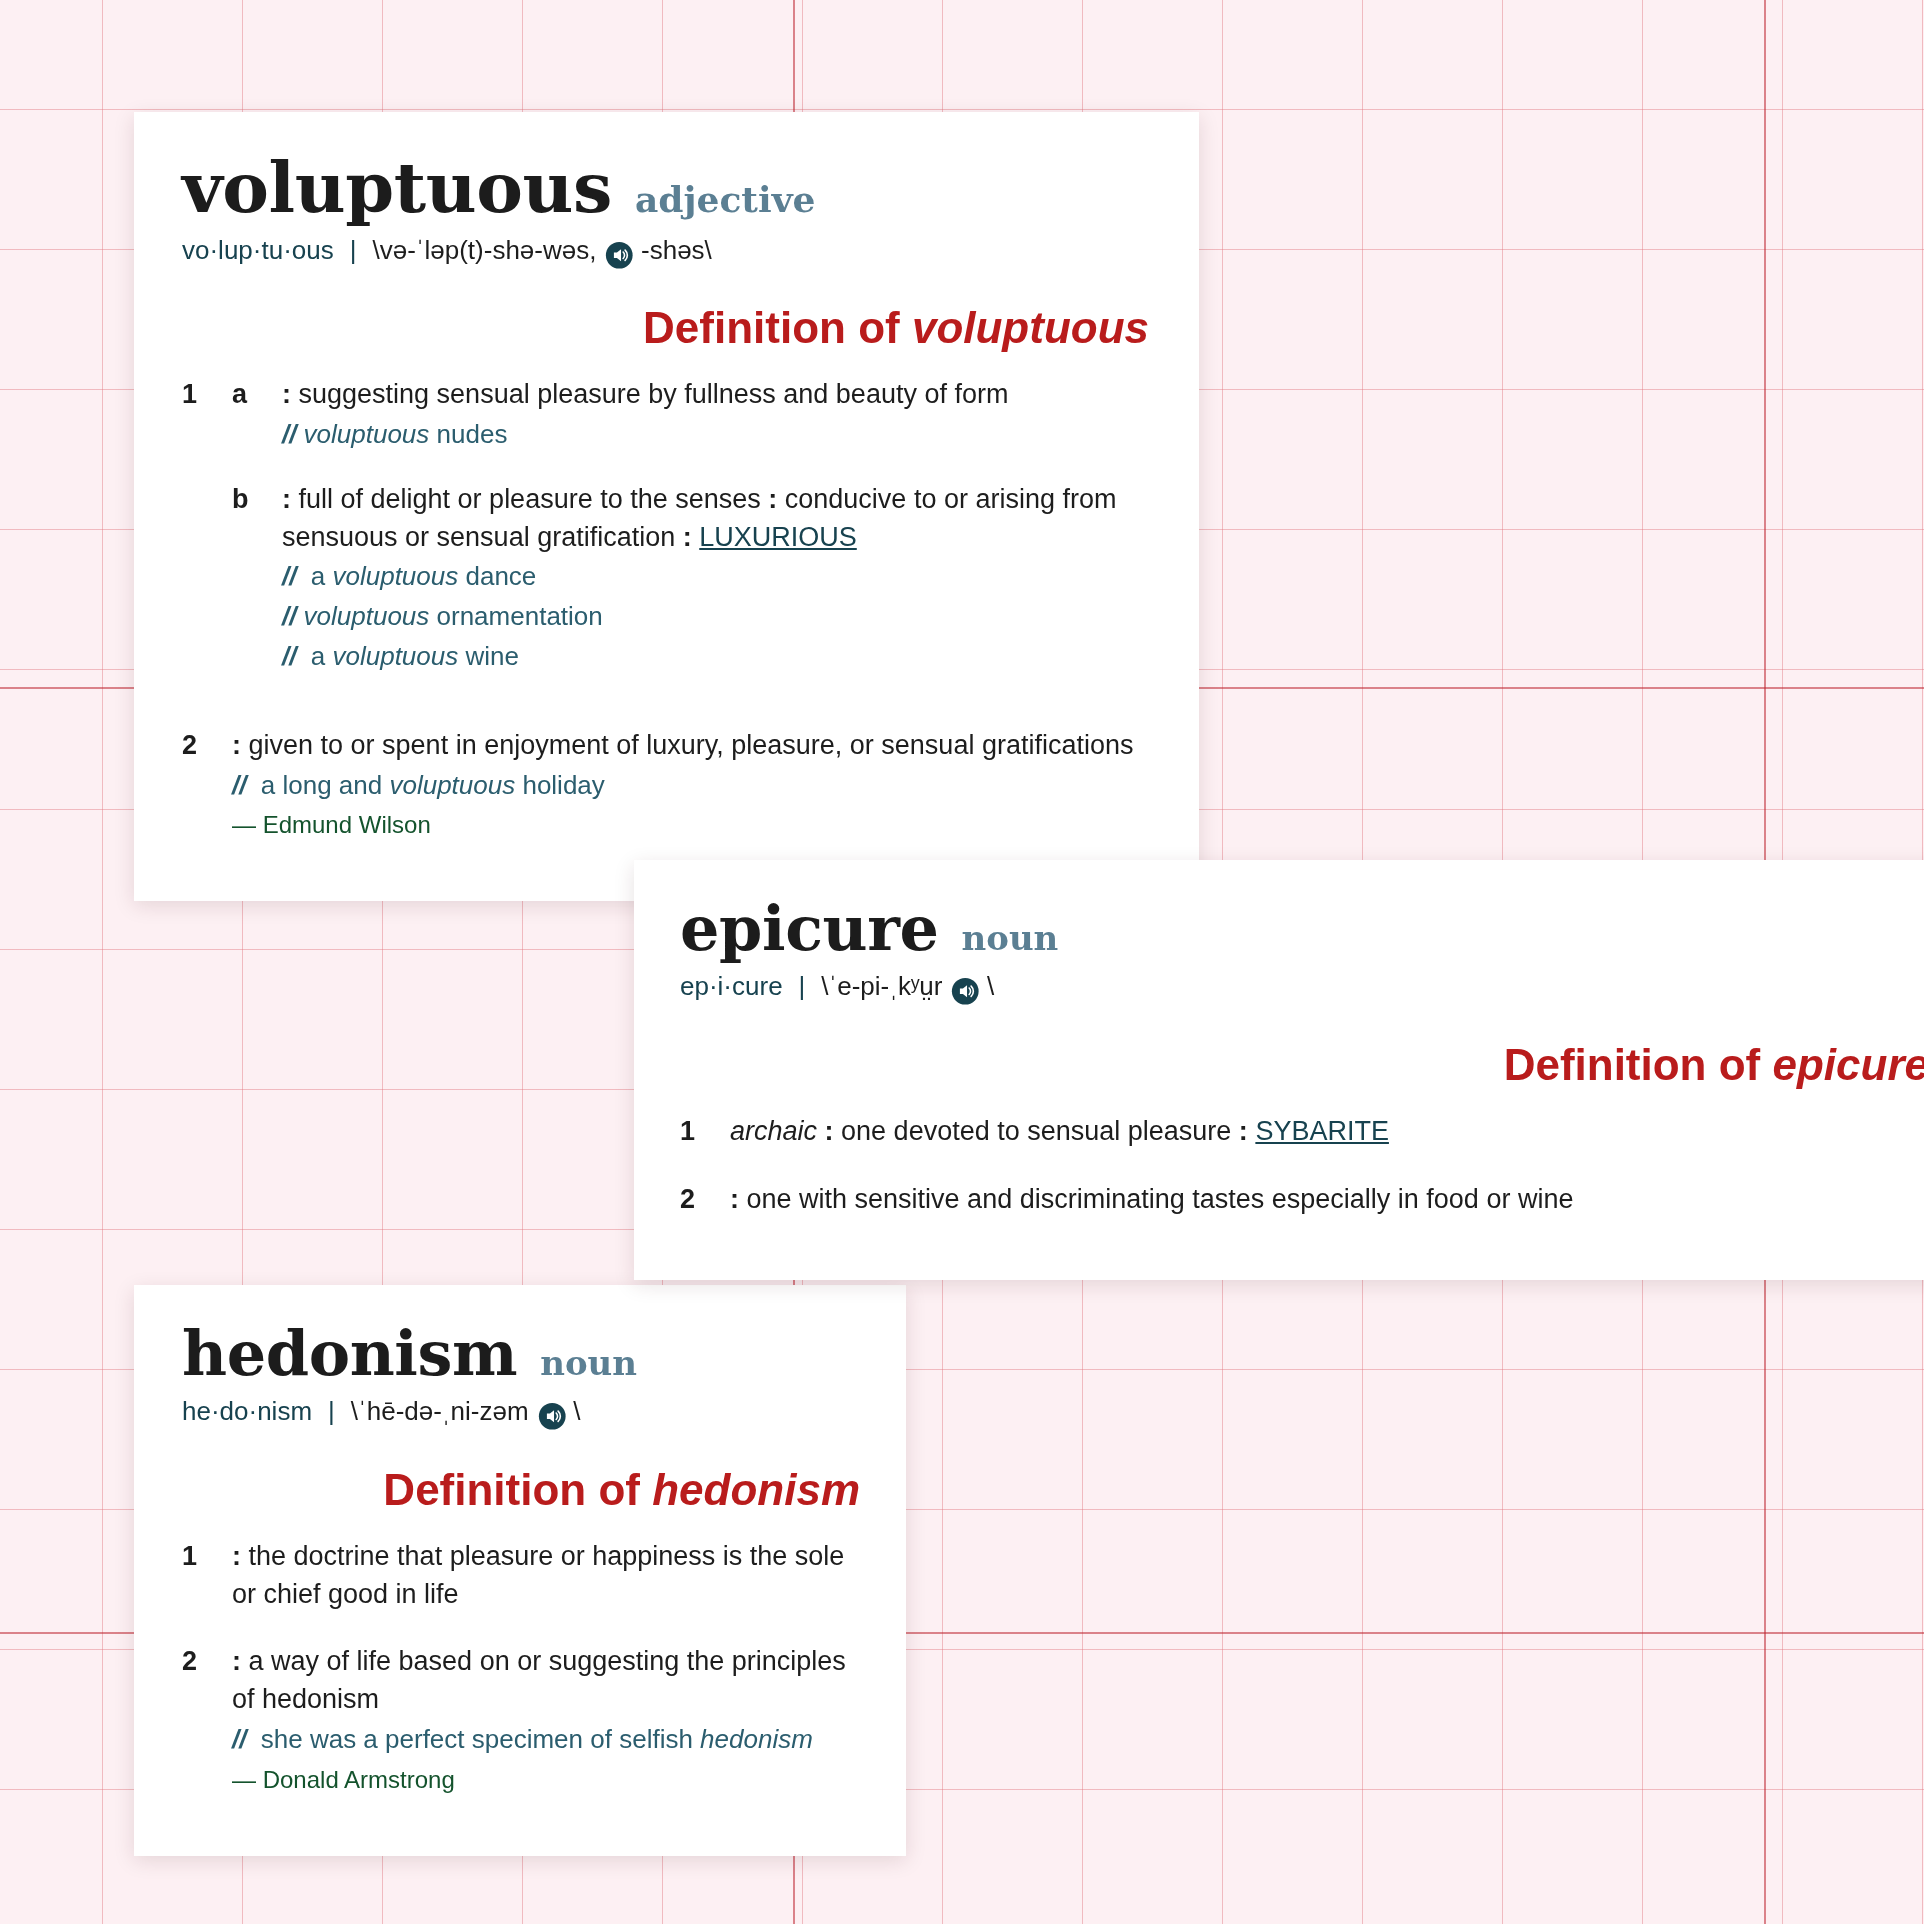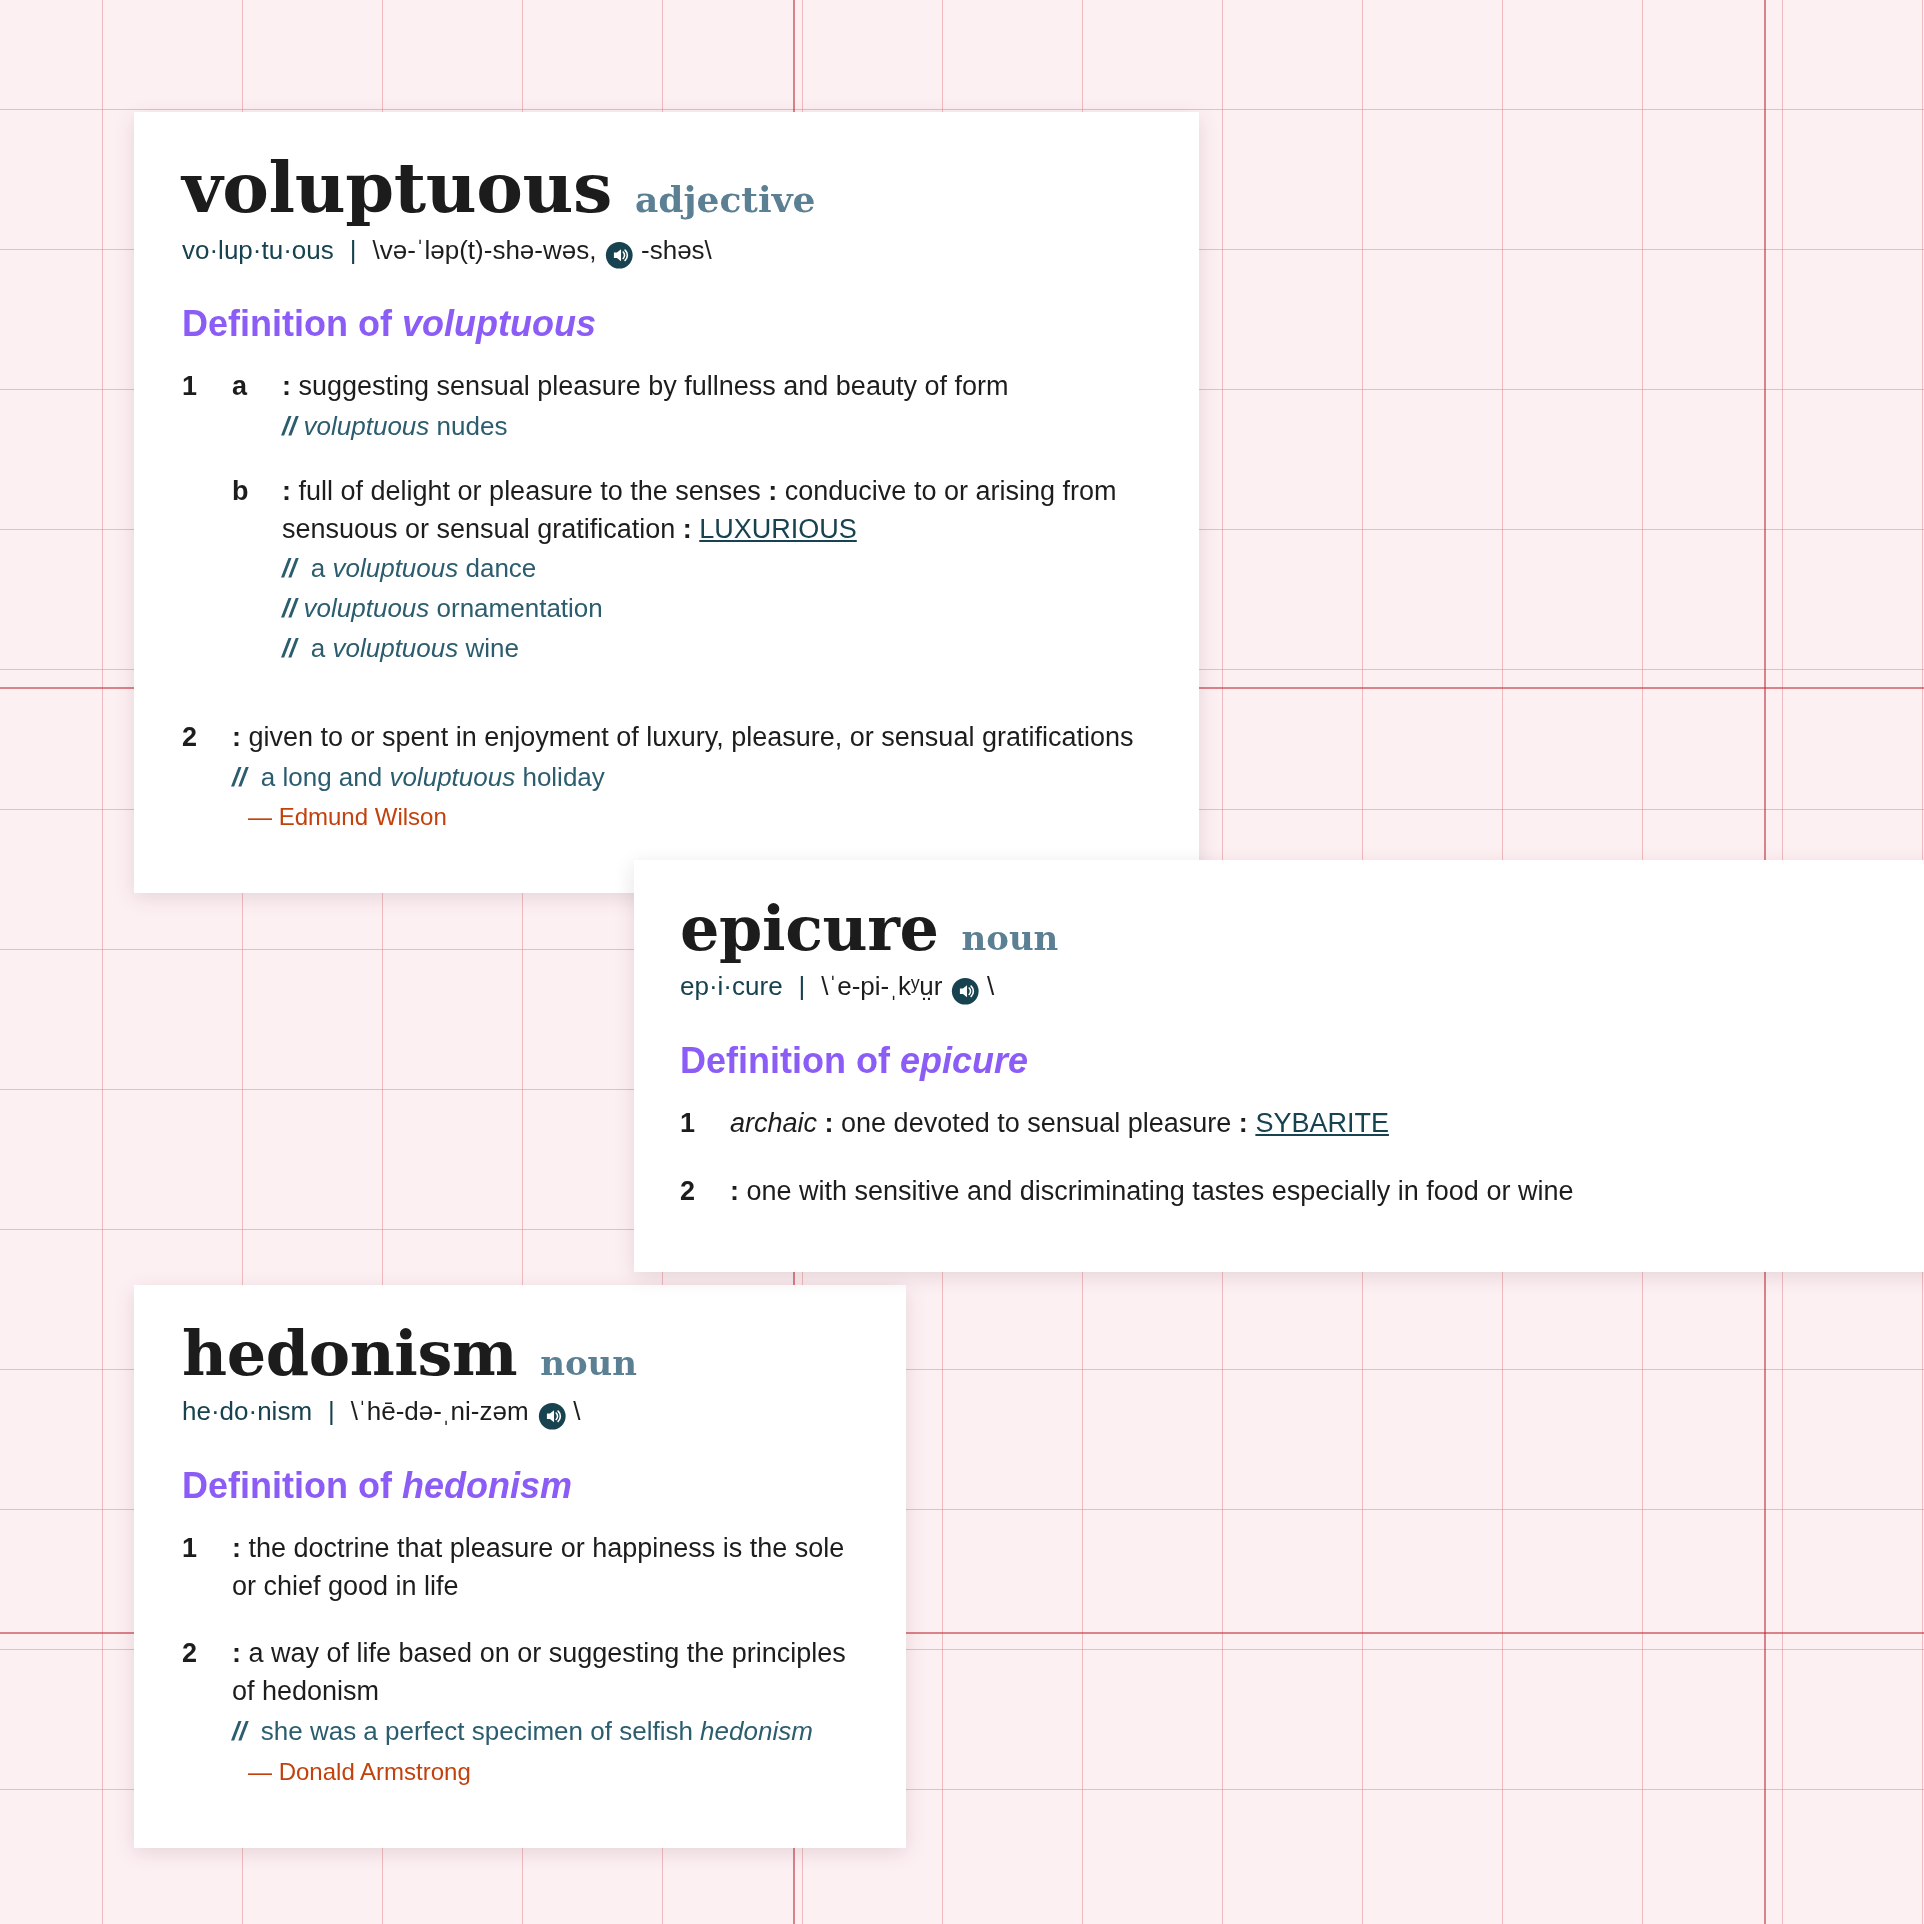--- a/index.html
+++ b/index.html
@@ -117,24 +117,25 @@
     height: 28.5px;
     margin: 0 7.1px 0 9px;
     position: relative;
     top: 1.8px;
     cursor: pointer;
   }
   .speaker svg { display: block; }
 
   
   .def-heading {
-    font-size: 36px;
-    font-weight: 700;
-    color: #8b5cf6;
+    font-size: 44px;
+    font-weight: 700;
+    color: #b91c1c;
     margin: 36px 0 23px 0;
+    text-align: right;
   }
   .def-heading em {
     font-style: italic;
     font-weight: 700;
   }
 
   
   .sense {
     display: flex;
     align-items: flex-start;
@@ -186,23 +187,22 @@
   }
   .example .slashes {
     font-weight: 700;
     font-style: italic;
     margin-right: 7.1px;
   }
   .example em { font-style: italic; }
 
   .attribution {
     font-size: 24px;
-    color: #c2410c;
+    color: #14532d;
     margin-top: 7.1px;
-    margin-left: 16px;
   }
 
   .gap-before { margin-top: 30px; }
 </style>
 </head>
 <body>
 
 <div id="bg-grid"></div>
 
 <div class="card" id="card-voluptuous">

